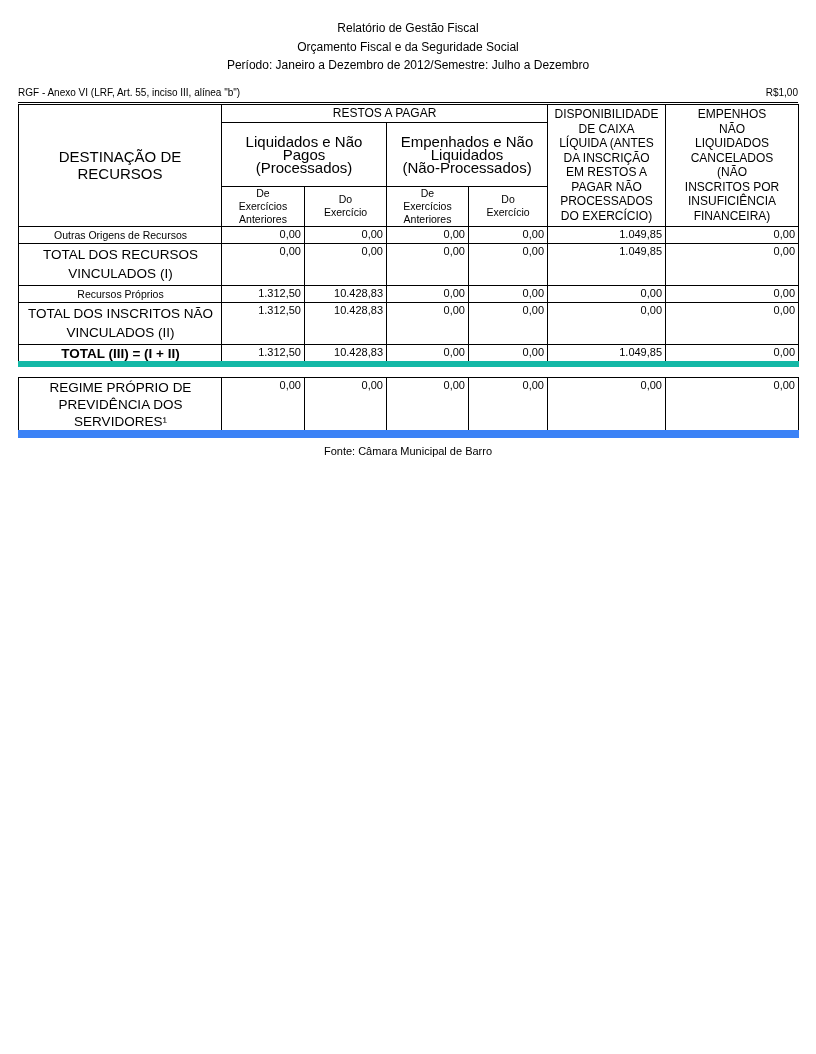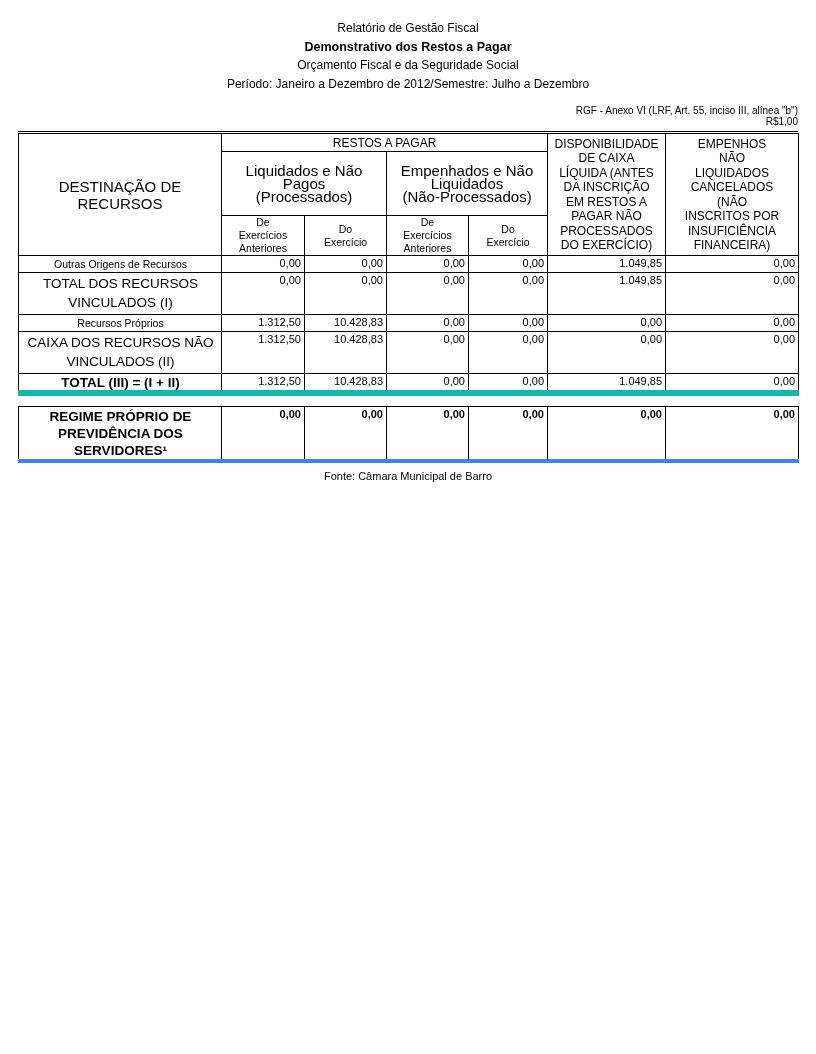--- a/index.html
+++ b/index.html
@@ -19,21 +19,20 @@
   .h-line2 { font-size: 12px; }
   .h-line3 { font-size: 12.5px; font-weight: bold; }
   .h-line4 { font-size: 12px; }
   .h-line5 { font-size: 12px; }
 
   
   .meta-row {
     display: flex; justify-content: space-between; align-items: flex-end;
     margin: 12px 18px 0 18px;
     font-size: 10px;
-    flex-direction: column;
   }
   .rule {
     margin: 4px 18px 0 18px;
     border-top: 1px solid #000;
     height: 2px;
   }
 
   
   .tbl-wrap { margin: 0 18px; }
   table {
@@ -60,35 +59,34 @@
 
   tr.r-small td.lbl { font-size: 10.5px; padding-top: 2px; }
   tr.r-small { height: 17px; }
   tr.r-large td.lbl { font-size: 13.5px; line-height: 19px; }
   tr.r-large { height: 42px; }
   tr.r-total td.lbl { font-size: 13.5px; font-weight: bold; }
   tr.r-total { height: 17px; }
   tr.r-total td { border-bottom: 6px solid #14b8a6; }
 
   table.regime { margin-top: 10px; }
-  table.regime td { border-bottom: 4px solid #3b82f6; font-weight: bold; }
+  table.regime td { border-bottom: 8px solid #3b82f6; }
   table.regime tr { height: 50px; }
   table.regime td.lbl { font-size: 13.5px; line-height: 17px; }
 
   .fonte { margin: 7px 18px 0 18px; font-size: 11px; text-align: center; }
   .date-line { margin-top: 44px; text-align: center; font-size: 12.5px; }
 </style>
 </head>
 <body>
 
 <div class="page">
 
   <div class="doc-header">
     <div class="h-line2">Relatório de Gestão Fiscal</div>
-    <div class="h-line3">Demonstrativo dos Restos a Pagar</div>
     <div class="h-line4">Orçamento Fiscal e da Seguridade Social</div>
     <div class="h-line5">Período: Janeiro a Dezembro de 2012/Semestre: Julho a Dezembro</div>
   </div>
 
   <div class="meta-row">
     <span>RGF - Anexo VI (LRF, Art. 55, inciso III, alínea "b")</span>
     <span>R$1,00</span>
   </div>
   <div class="rule"></div>
 
@@ -167,21 +165,21 @@
         <tr class="r-small">
           <td class="lbl">Recursos Próprios</td>
           <td class="num">1.312,50</td>
           <td class="num">10.428,83</td>
           <td class="num">0,00</td>
           <td class="num">0,00</td>
           <td class="num">0,00</td>
           <td class="num">0,00</td>
         </tr>
         <tr class="r-large">
-          <td class="lbl">CAIXA DOS RECURSOS NÃO VINCULADOS (II)</td>
+          <td class="lbl">TOTAL DOS INSCRITOS NÃO VINCULADOS (II)</td>
           <td class="num">1.312,50</td>
           <td class="num">10.428,83</td>
           <td class="num">0,00</td>
           <td class="num">0,00</td>
           <td class="num">0,00</td>
           <td class="num">0,00</td>
         </tr>
         <tr class="r-total">
           <td class="lbl">TOTAL (III) = (I + II)</td>
           <td class="num">1.312,50</td>

